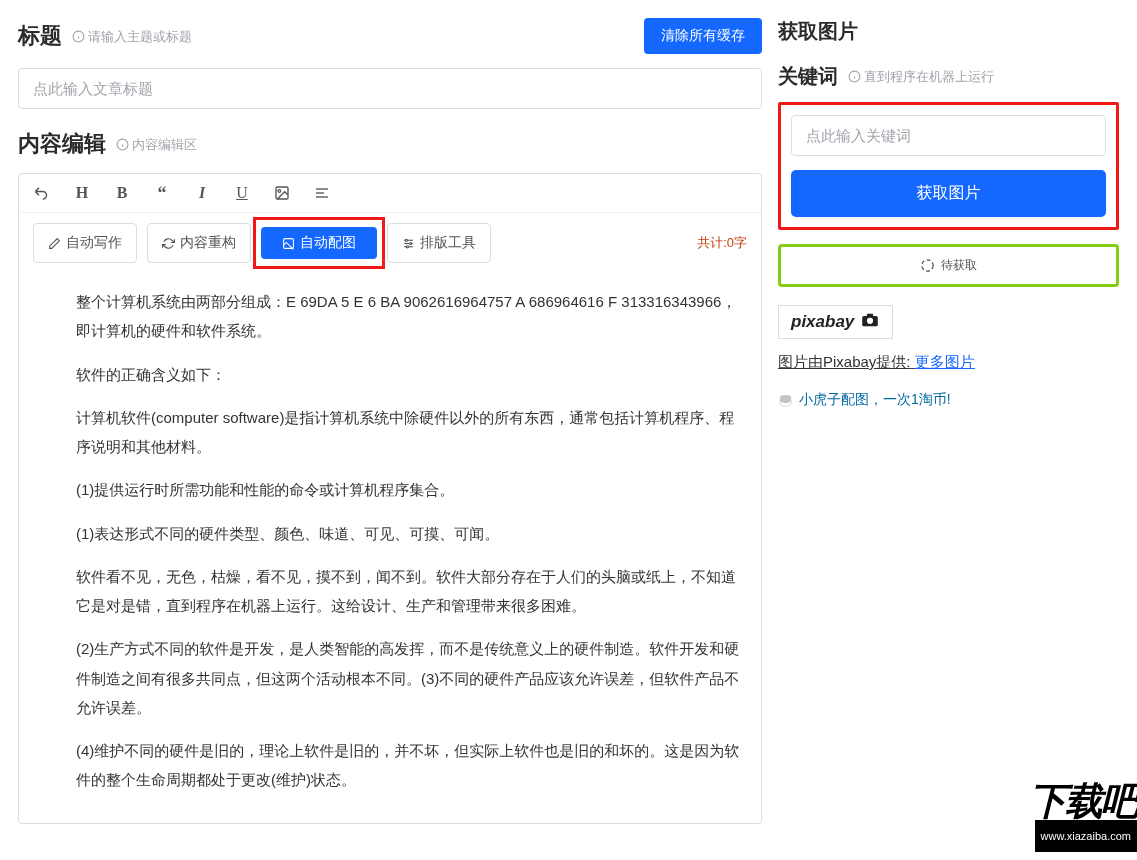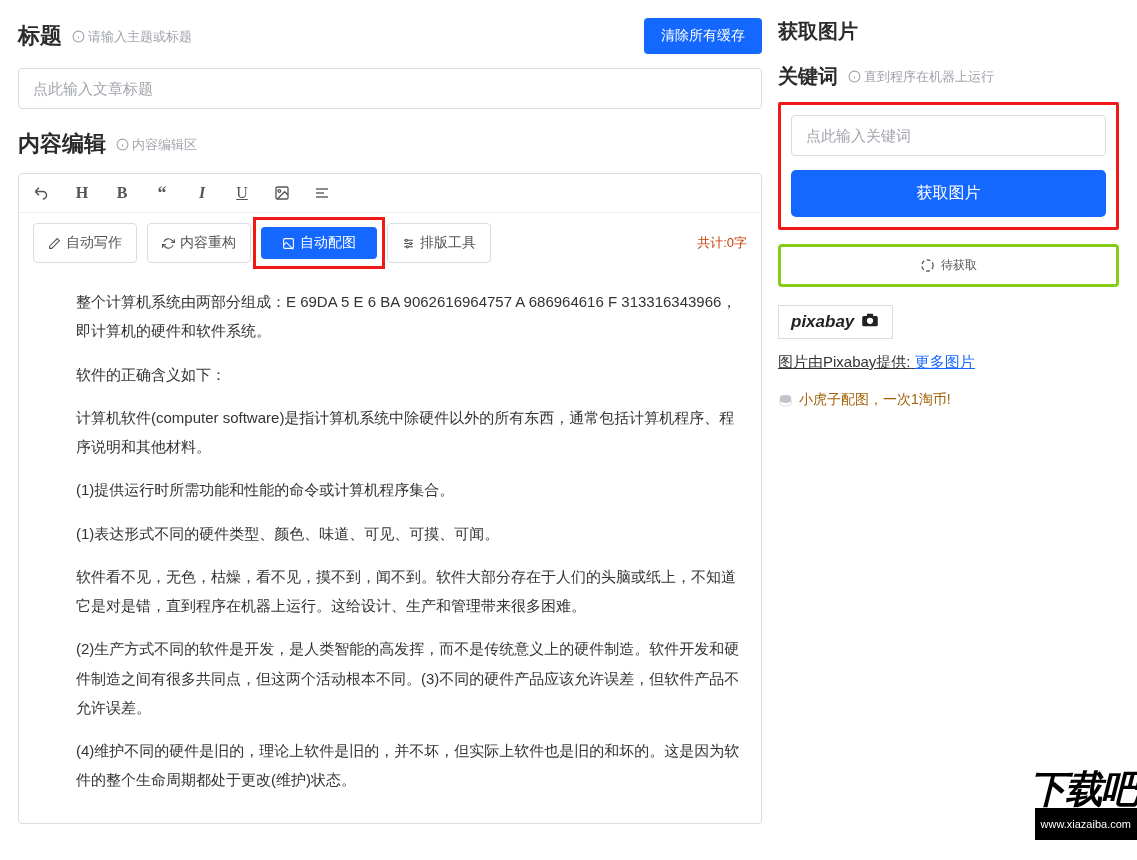--- a/index.html
+++ b/index.html
@@ -182,29 +182,29 @@
 .credit-row {
   font-size: 15px;
   color: #333;
   margin-bottom: 14px;
   text-decoration: underline;
 }
 .credit-row a { color: #1467ff; text-decoration: underline; }
 .note-row {
   display: flex;
   align-items: center;
-  color: #a16207;
+  color: #0369a1;
   font-size: 14px;
   margin-top: 19px;
 }
 .note-row svg { margin-right: 6px; }
 .watermark {
   position: fixed;
   right: 0;
-  bottom: 20px;
+  bottom: 8px;
   color: #000;
   text-align: right;
 }
 .watermark .big {
   font-size: 38px;
   font-weight: 900;
   font-style: italic;
   letter-spacing: -2px;
   line-height: 1;
   text-shadow: 2px 2px 0 #fff, -1px -1px 0 #fff;

